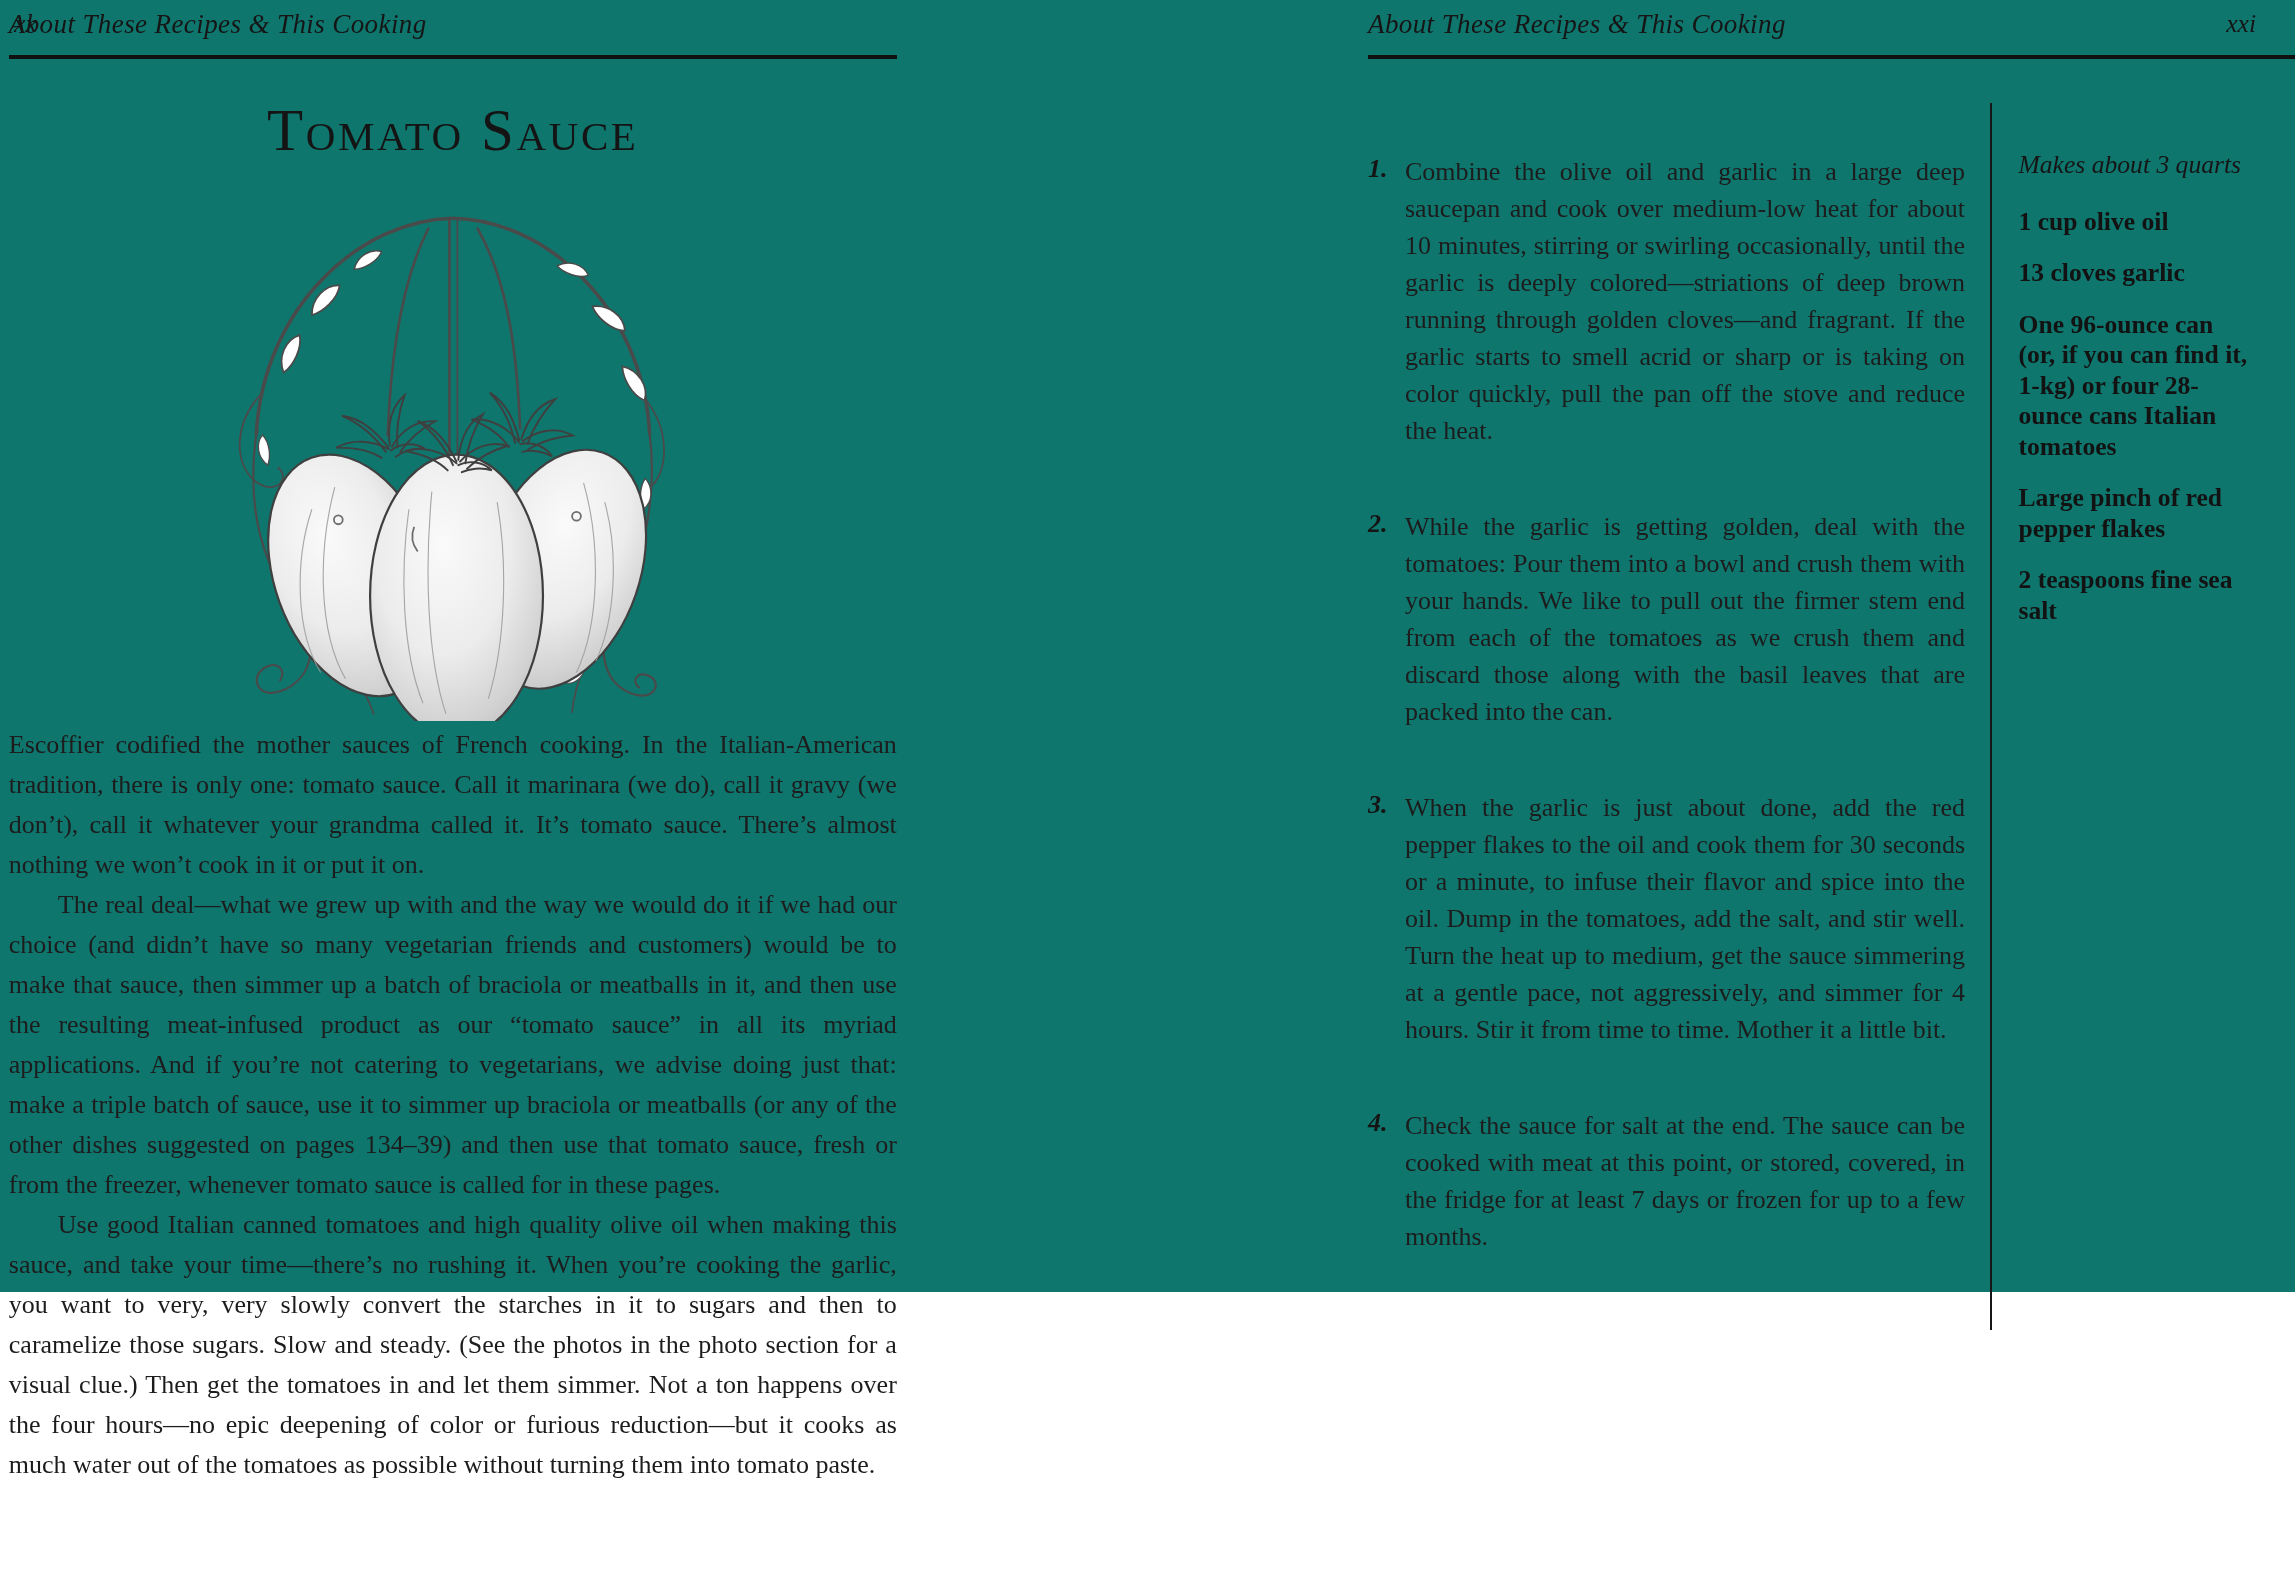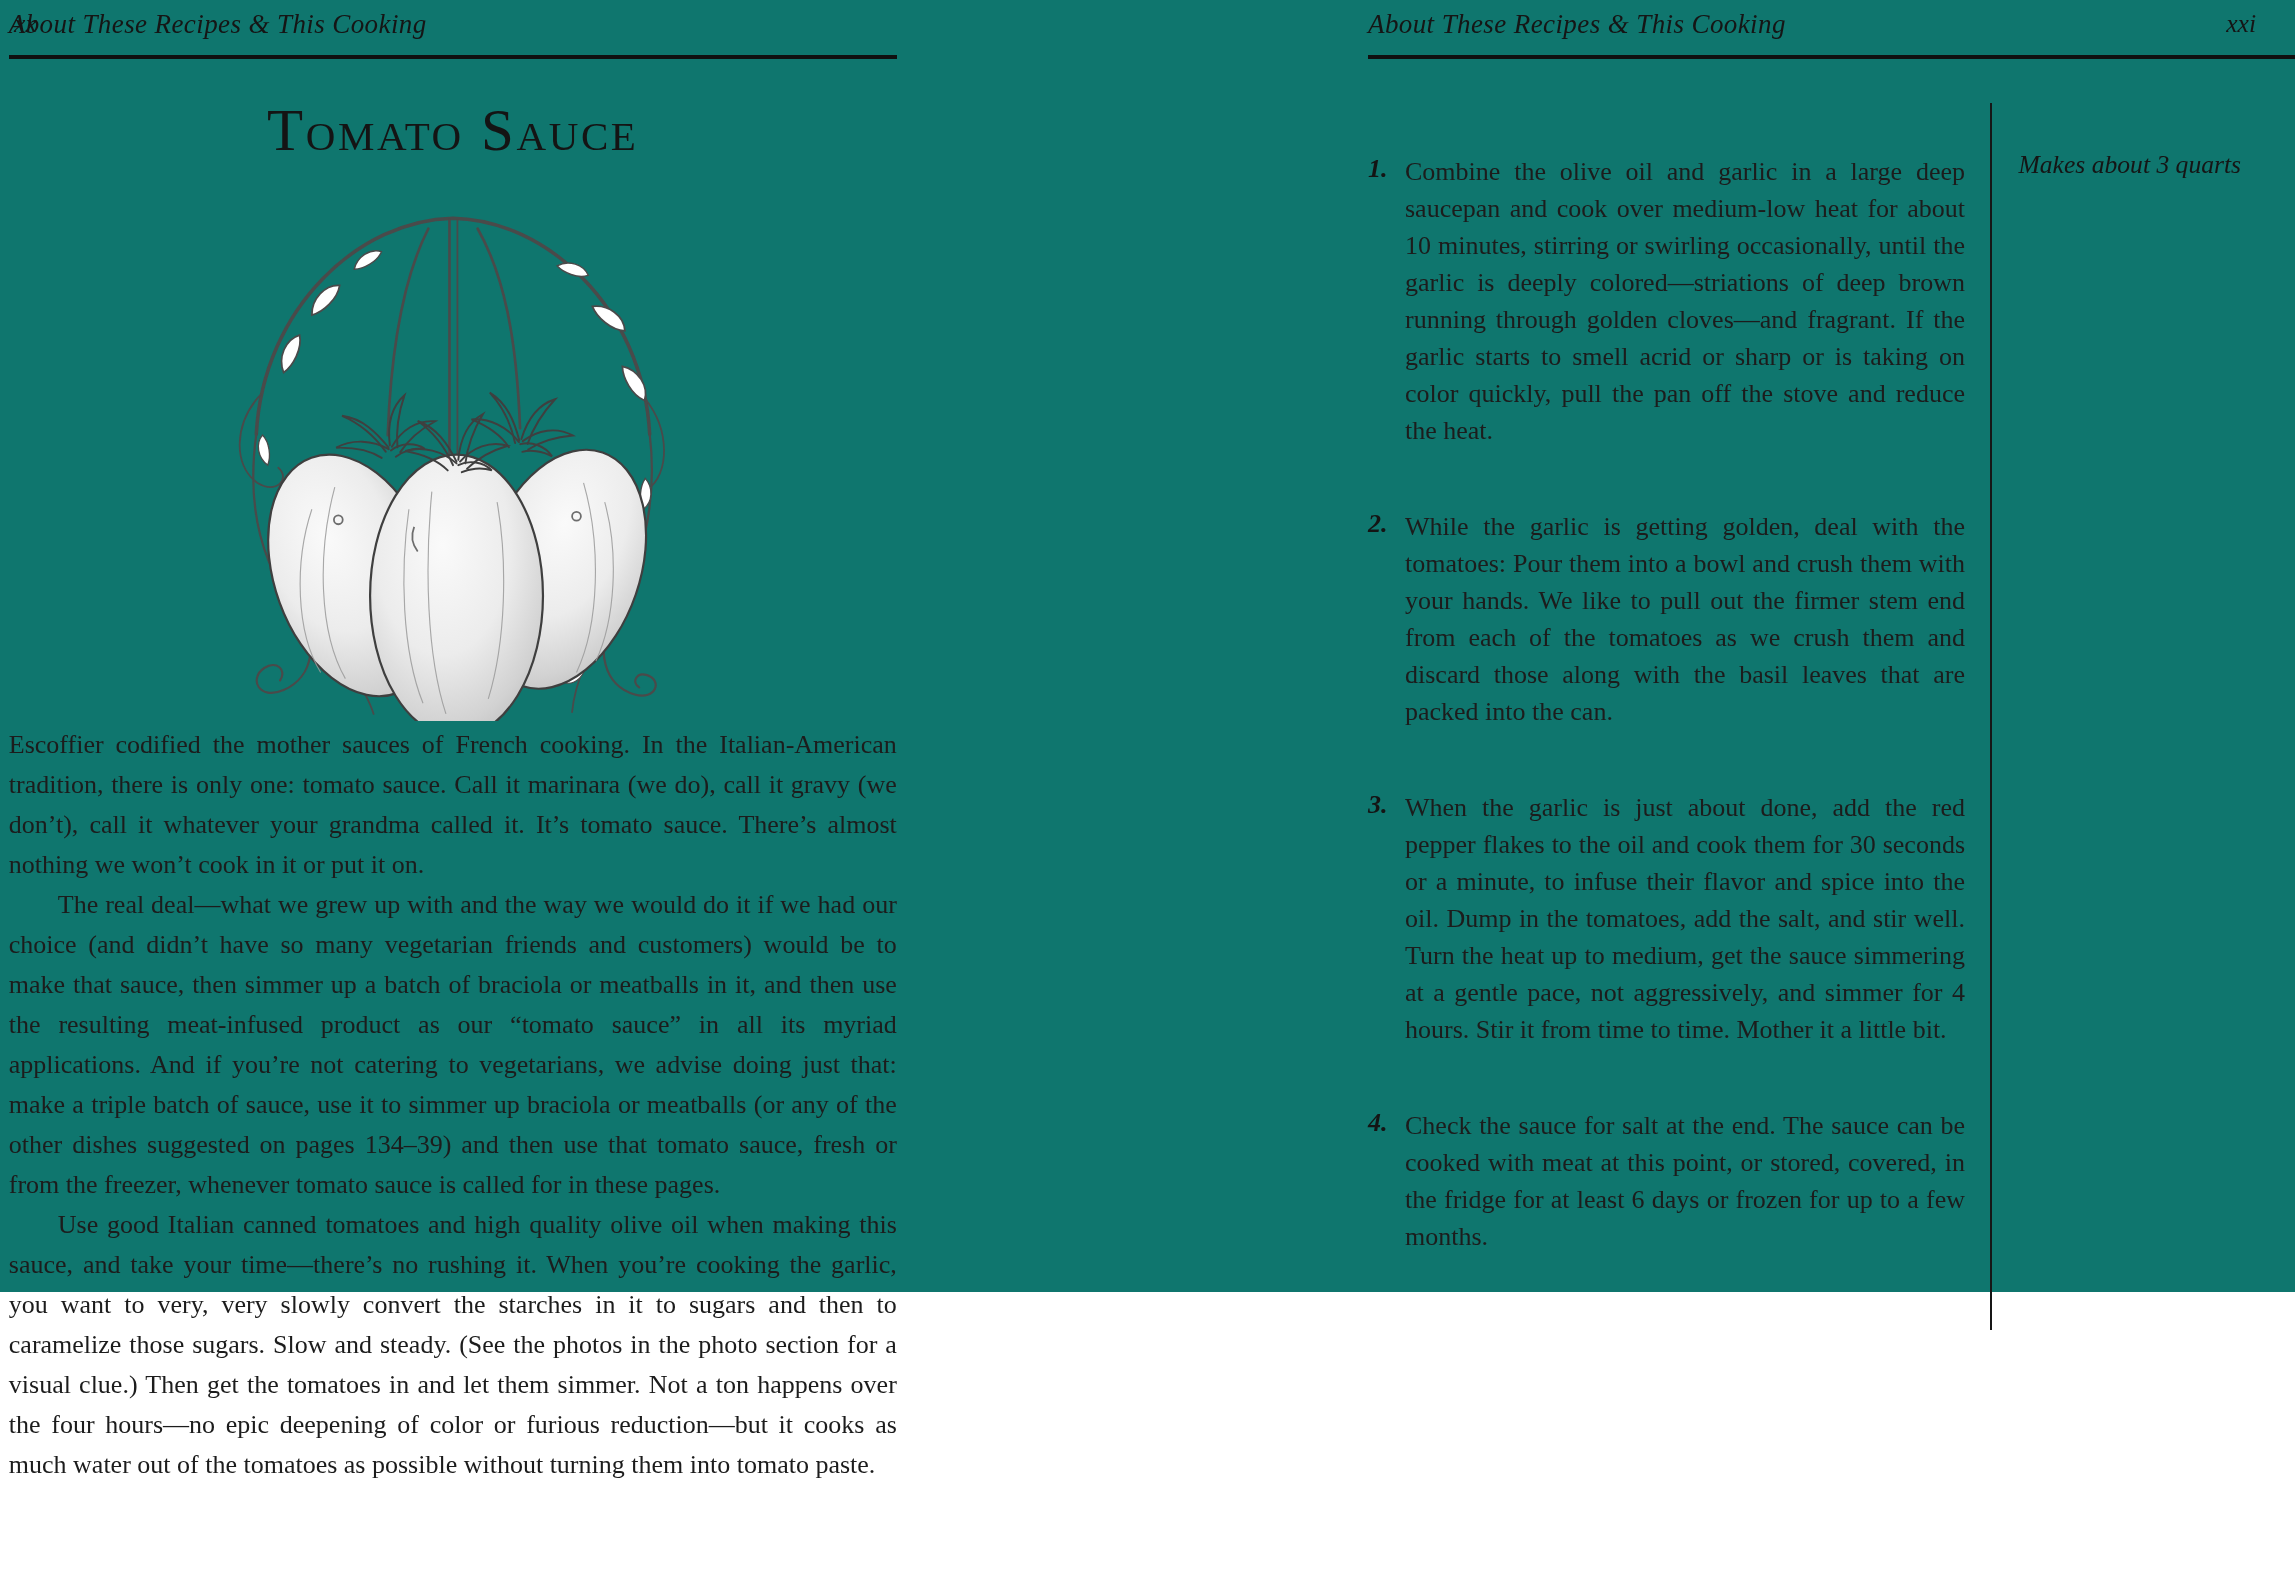--- a/index.html
+++ b/index.html
@@ -166,24 +166,31 @@
           <li class="step">
             <span class="step-num">2.</span>
             <p class="step-text">While the garlic is getting golden, deal with the tomatoes: Pour them into a bowl and crush them with your hands. We like to pull out the firmer stem end from each of the tomatoes as we crush them and discard those along with the basil leaves that are packed into the can.</p>
           </li>
           <li class="step">
             <span class="step-num">3.</span>
             <p class="step-text">When the garlic is just about done, add the red pepper flakes to the oil and cook them for 30 seconds or a minute, to infuse their flavor and spice into the oil. Dump in the tomatoes, add the salt, and stir well. Turn the heat up to medium, get the sauce simmering at a gentle pace, not aggressively, and simmer for 4 hours. Stir it from time to time. Mother it a little bit.</p>
           </li>
           <li class="step">
             <span class="step-num">4.</span>
-            <p class="step-text">Check the sauce for salt at the end. The sauce can be cooked with meat at this point, or stored, covered, in the fridge for at least 6 days or frozen for up to a few months.</p>
+            <p class="step-text">Check the sauce for salt at the end. The sauce can be cooked with meat at this point, or stored, covered, in the fridge for at least 7 days or frozen for up to a few months.</p>
           </li>
         </ol>
 
       <aside class="sidebar">
         <p class="yield">Makes about 3 quarts</p>
+        <div id="ingredients">
+            <p class="ingredient">1 cup olive oil</p>
+            <p class="ingredient">13 cloves garlic</p>
+            <p class="ingredient">One 96-ounce can (or, if you can find it, 1-kg) or four 28-ounce cans Italian tomatoes</p>
+            <p class="ingredient">Large pinch of red pepper flakes</p>
+            <p class="ingredient">2 teaspoons fine sea salt</p>
+          </div>
       </aside>
     </div>
   </section>
 
 </div>
 
 
 </body></html>

